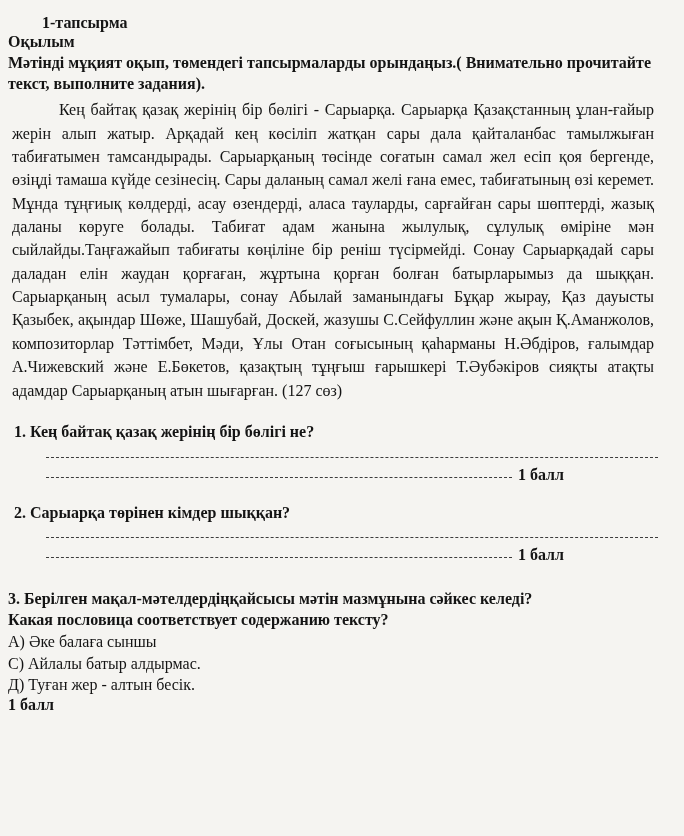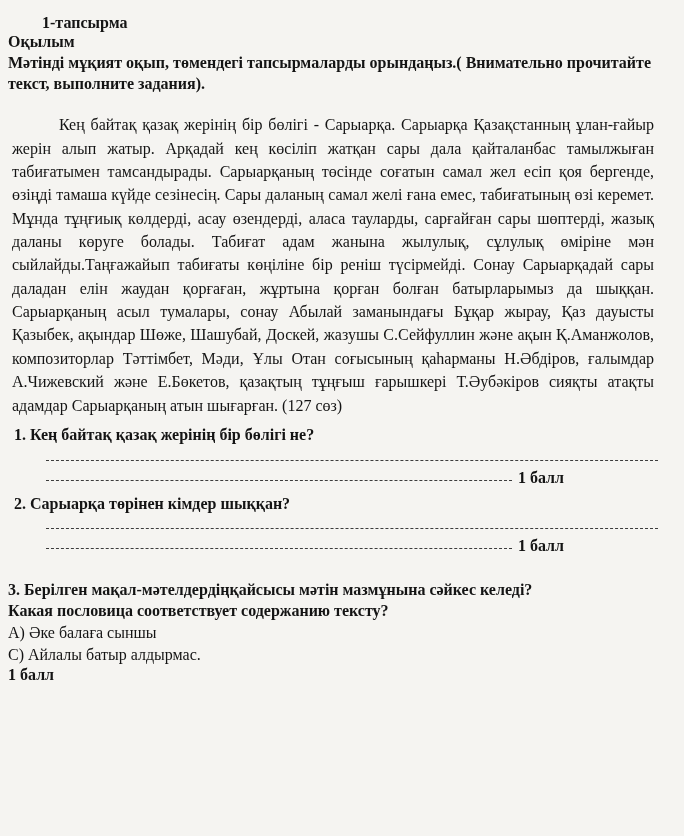--- a/index.html
+++ b/index.html
@@ -19,32 +19,32 @@
     margin-left: 34px;
     margin-bottom: 1px;
   }
   .section-title {
     font-weight: bold;
     margin-bottom: 1px;
   }
   .instruction {
     font-weight: bold;
     line-height: 1.32;
-    margin-bottom: 19px;
+    margin-bottom: 4px;
   }
   .passage {
     margin: 4px;
     text-align: justify;
     text-indent: 47px;
     line-height: 1.46;
   }
   .question {
     font-weight: bold;
     margin-left: 6px;
-    margin-top: 8px;
+    margin-top: 20px;
     line-height: 1.3;
   }
   .question.noindent { margin-left: 0; }
   .prewrap { white-space: pre-line; }
   .answer-block { margin-left: 38px; }
   .answer-row {
     display: flex;
     align-items: flex-end;
     height: 20px;
   }
@@ -110,16 +110,17 @@
       <div class="score">1 балл</div>
       <div class="score-tail"></div>
     </div>
   </div>
 
   <div class="question noindent prewrap q3-block">3. Берілген мақал-мәтелдердіңқайсысы мәтін мазмұнына сәйкес келеді?
 Какая пословица соответствует содержанию тексту?</div>
 
   <div class="option">А) Әке балаға сыншы</div>
   <div class="option">С) Айлалы батыр алдырмас.</div>
+  <div class="option">Д) Туған жер - алтын бесік.</div>
 
   <div class="final-score">1 балл</div>
 
 </div>
 
 </body></html>

